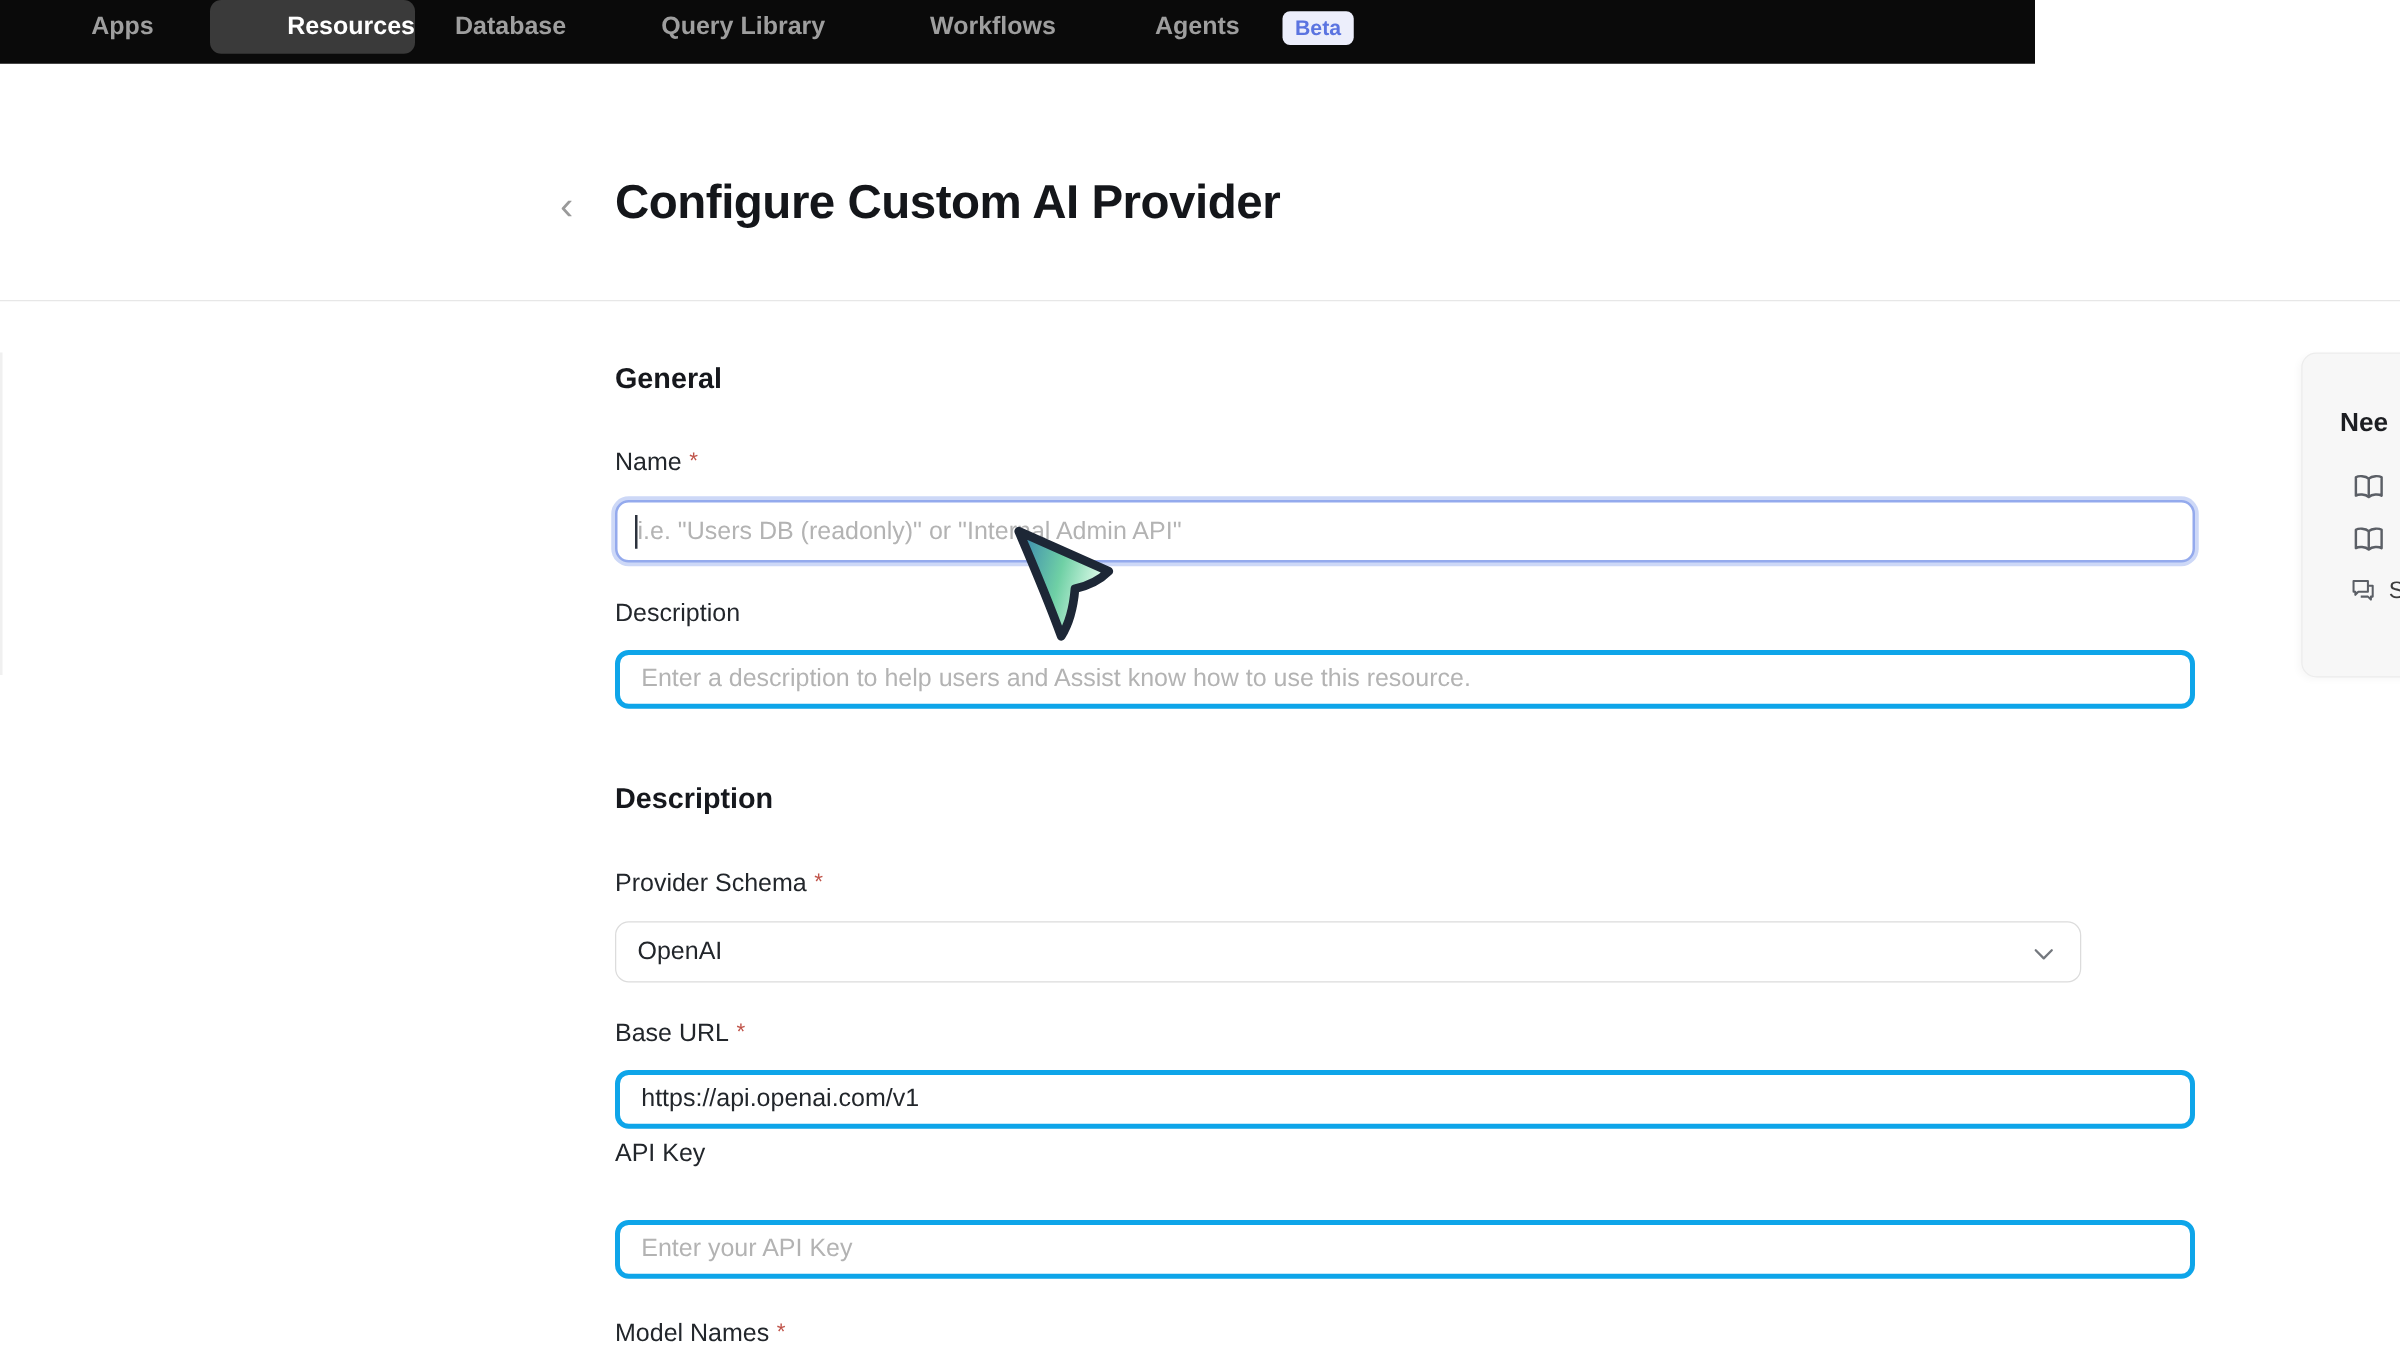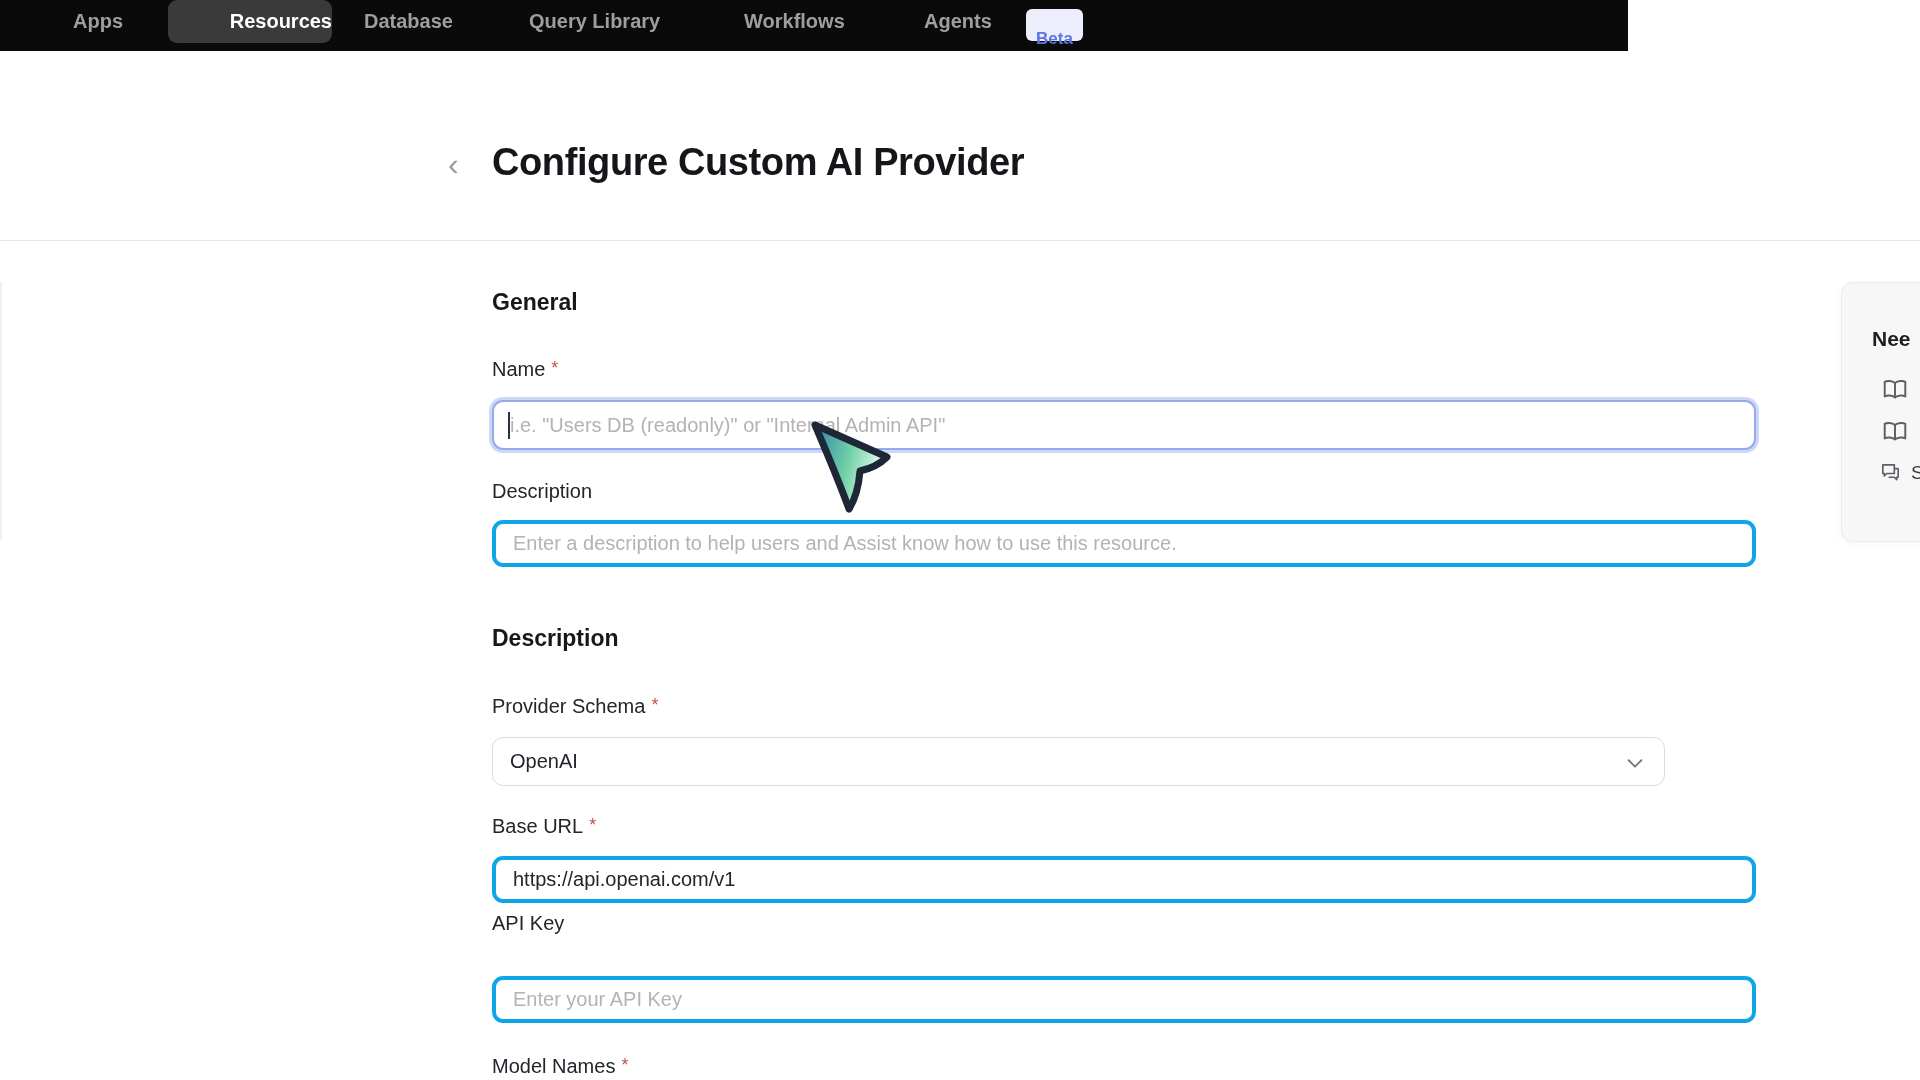--- a/index.html
+++ b/index.html
@@ -22,21 +22,21 @@
     color: #9e9e9e; font-size: 20px; font-weight: 600;
     cursor: pointer; white-space: nowrap;
   }
   .nav-item.active {
     background: #3a3a3a; color: #ffffff; font-weight: 700;
     border-radius: 0 0 9px 9px; border-radius: 9px;
     text-align: right;
   }
   .beta-badge {
     position: absolute; left: 1026px; top: 9px;
-    height: 27px; line-height: 27px; padding: 16px 10px;
+    height: 27px; line-height: 27px; padding: 0 10px;
     background: #eceefb; color: #5b74e0;
     font-size: 17px; font-weight: 700; border-radius: 6px;
   }
 
   
   .back-chevron {
     position: absolute; left: 448px; top: 148px;
     font-size: 32px; color: #9a9a9a; line-height: 32px;
     cursor: pointer; user-select: none;
   }

